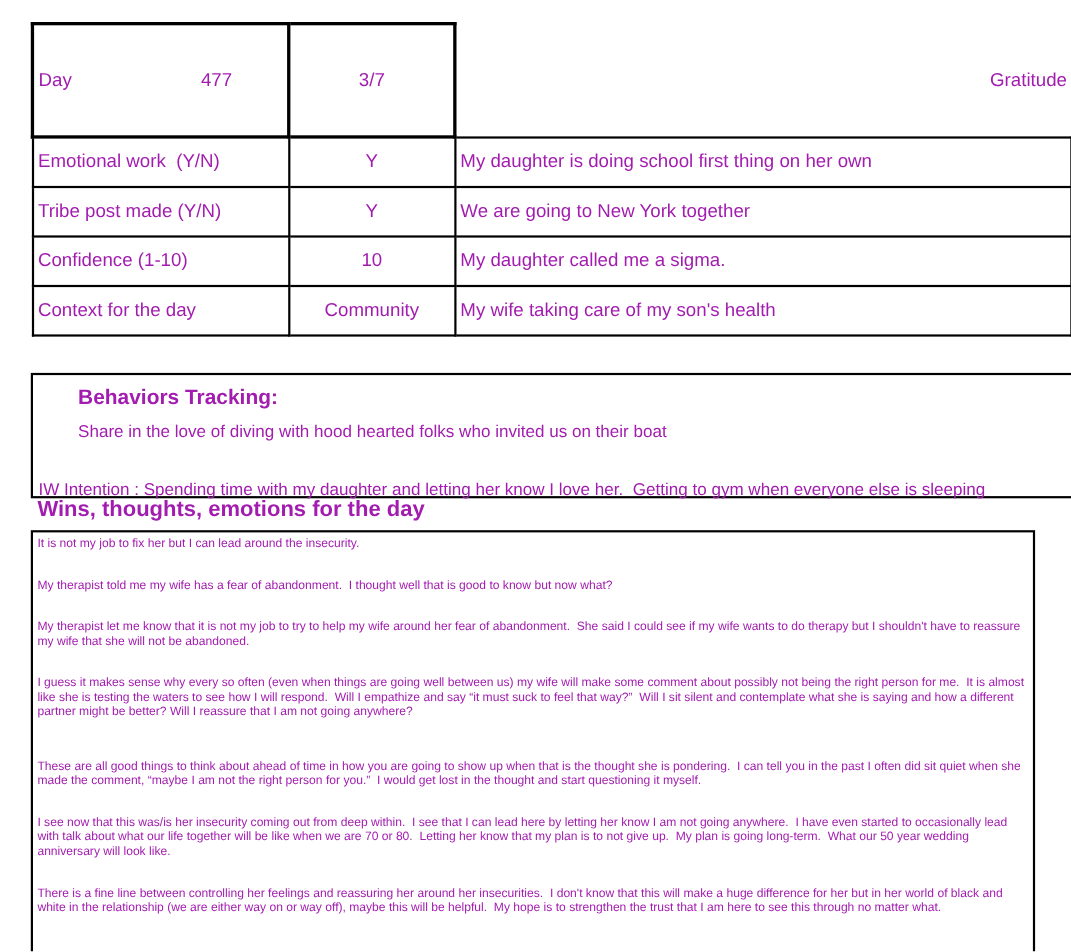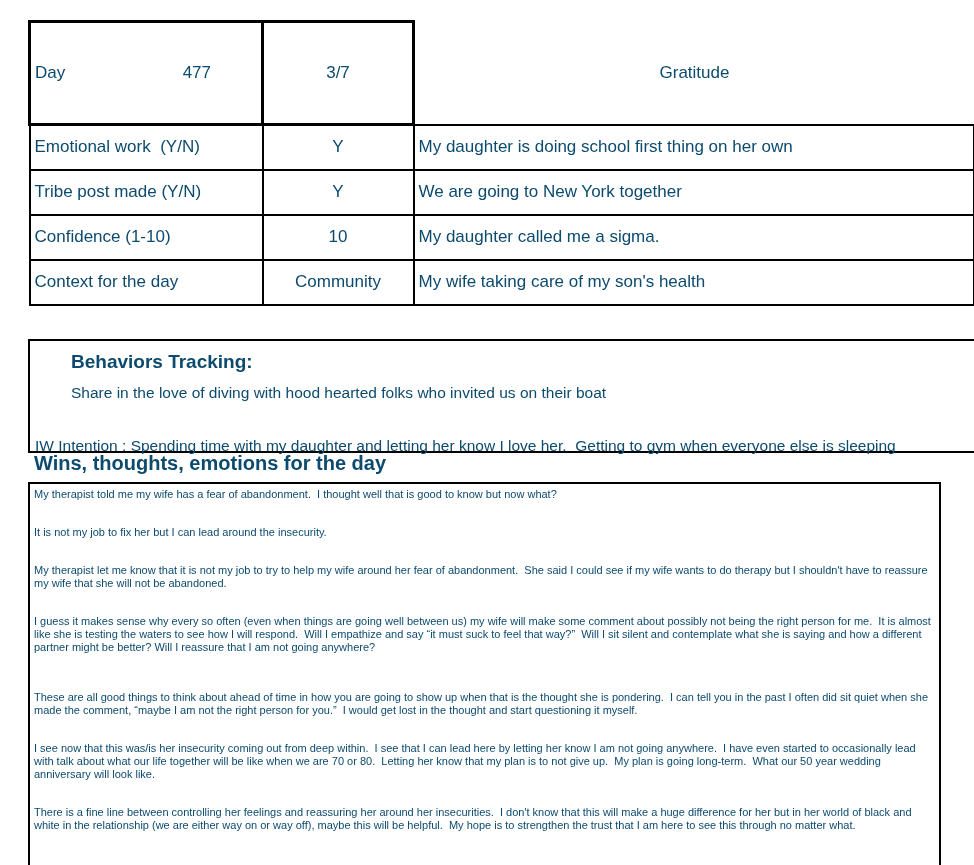--- a/index.html
+++ b/index.html
@@ -3,21 +3,21 @@
 <meta charset="utf-8">
 <style>
   html,body { margin:0; padding:0; background:#ffffff; }
   .page {
     position: relative;
     width: 974px;
     height: 865px;
     background: #ffffff;
     overflow: hidden;
     font-family: "Liberation Sans", "DejaVu Sans", sans-serif;
-    color: #0c4a6e;
+    color: #a21caf;
   }
 
   
   table.tracker {
     position: absolute;
     left: 28px;
     top: 20px;
     border-collapse: collapse;
     table-layout: fixed;
     width: 913px;
@@ -31,21 +31,21 @@
     overflow: hidden;
   }
   .col1 { width: 222px; }
   .col2 { width: 140px; text-align: center; }
   .col3 { width: 551px; text-align: left; padding-left: 6px; }
   tr.top-row { height: 48px; }
   tr.data-row { height: 45px; }
   tr.top-row td.cell-day, tr.top-row td.cell-date { border-width: 3px; }
   tr.top-row td.cell-grat-header {
     border-top: none; border-right: none; border-bottom: none;
-    text-align: center;
+    text-align: right;
   }
   .day-flex { display: flex; align-items: center; }
   .day-flex .day-value { margin-left: auto; margin-right: 46px; }
 
   
   .behaviors {
     position: absolute;
     left: 28px;
     top: 339px;
     width: 909px;
@@ -148,22 +148,22 @@
   <div class="behaviors">
     <div class="behaviors-title">Behaviors Tracking:</div>
     <div class="behaviors-note">Share in the love of diving with hood hearted folks who invited us on their boat</div>
     <div class="iw-intention">IW Intention : Spending time with my daughter and letting her know I love her.  Getting to gym when everyone else is sleeping</div>
   </div>
 
   <div class="wins-heading">Wins, thoughts, emotions for the day</div>
 
   <div class="notes">
     <div class="inner">
+      <p>It is not my job to fix her but I can lead around the insecurity.</p>
       <p>My therapist told me my wife has a fear of abandonment.  I thought well that is good to know but now what?</p>
-      <p>It is not my job to fix her but I can lead around the insecurity.</p>
       <p>My therapist let me know that it is not my job to try to help my wife around her fear of abandonment.  She said I could see if my wife wants to do therapy but I shouldn't have to reassure my wife that she will not be abandoned.</p>
       <p>I guess it makes sense why every so often (even when things are going well between us) my wife will make some comment about possibly not being the right person for me.  It is almost like she is testing the waters to see how I will respond.  Will I empathize and say “it must suck to feel that way?”  Will I sit silent and contemplate what she is saying and how a different partner might be better? Will I reassure that I am not going anywhere?</p>
       <p>These are all good things to think about ahead of time in how you are going to show up when that is the thought she is pondering.  I can tell you in the past I often did sit quiet when she made the comment, “maybe I am not the right person for you.”  I would get lost in the thought and start questioning it myself.</p>
       <p>I see now that this was/is her insecurity coming out from deep within.  I see that I can lead here by letting her know I am not going anywhere.  I have even started to occasionally lead with talk about what our life together will be like when we are 70 or 80.  Letting her know that my plan is to not give up.  My plan is going long-term.  What our 50 year wedding anniversary will look like.</p>
       <p>There is a fine line between controlling her feelings and reassuring her around her insecurities.  I don't know that this will make a huge difference for her but in her world of black and white in the relationship (we are either way on or way off), maybe this will be helpful.  My hope is to strengthen the trust that I am here to see this through no matter what.</p>
     </div>
   </div>
 
 </div>
 

